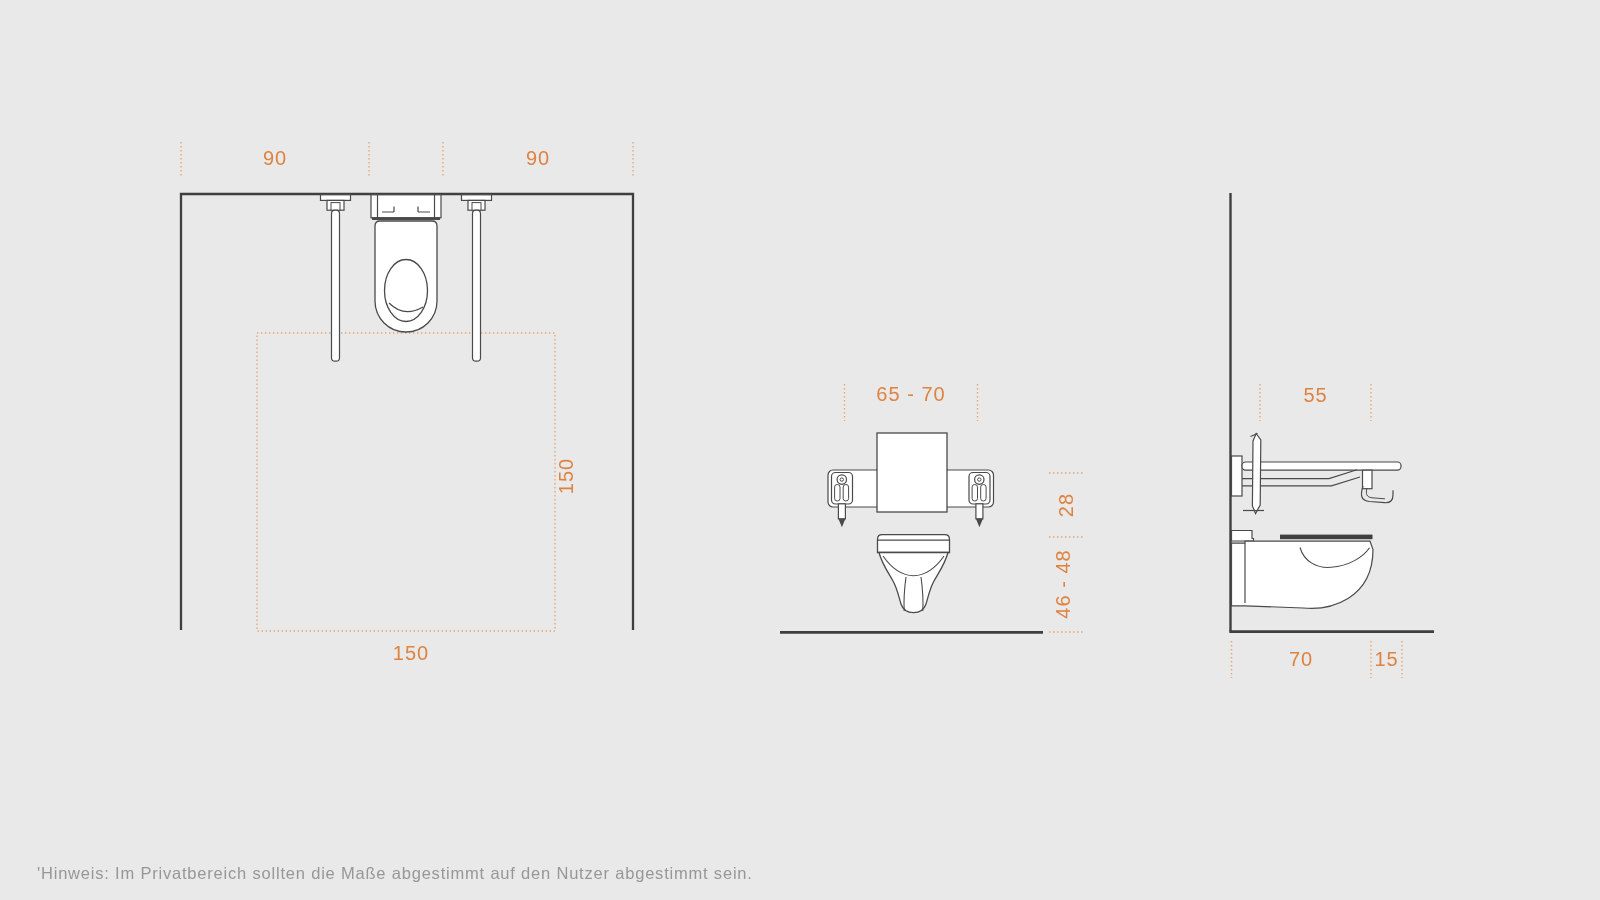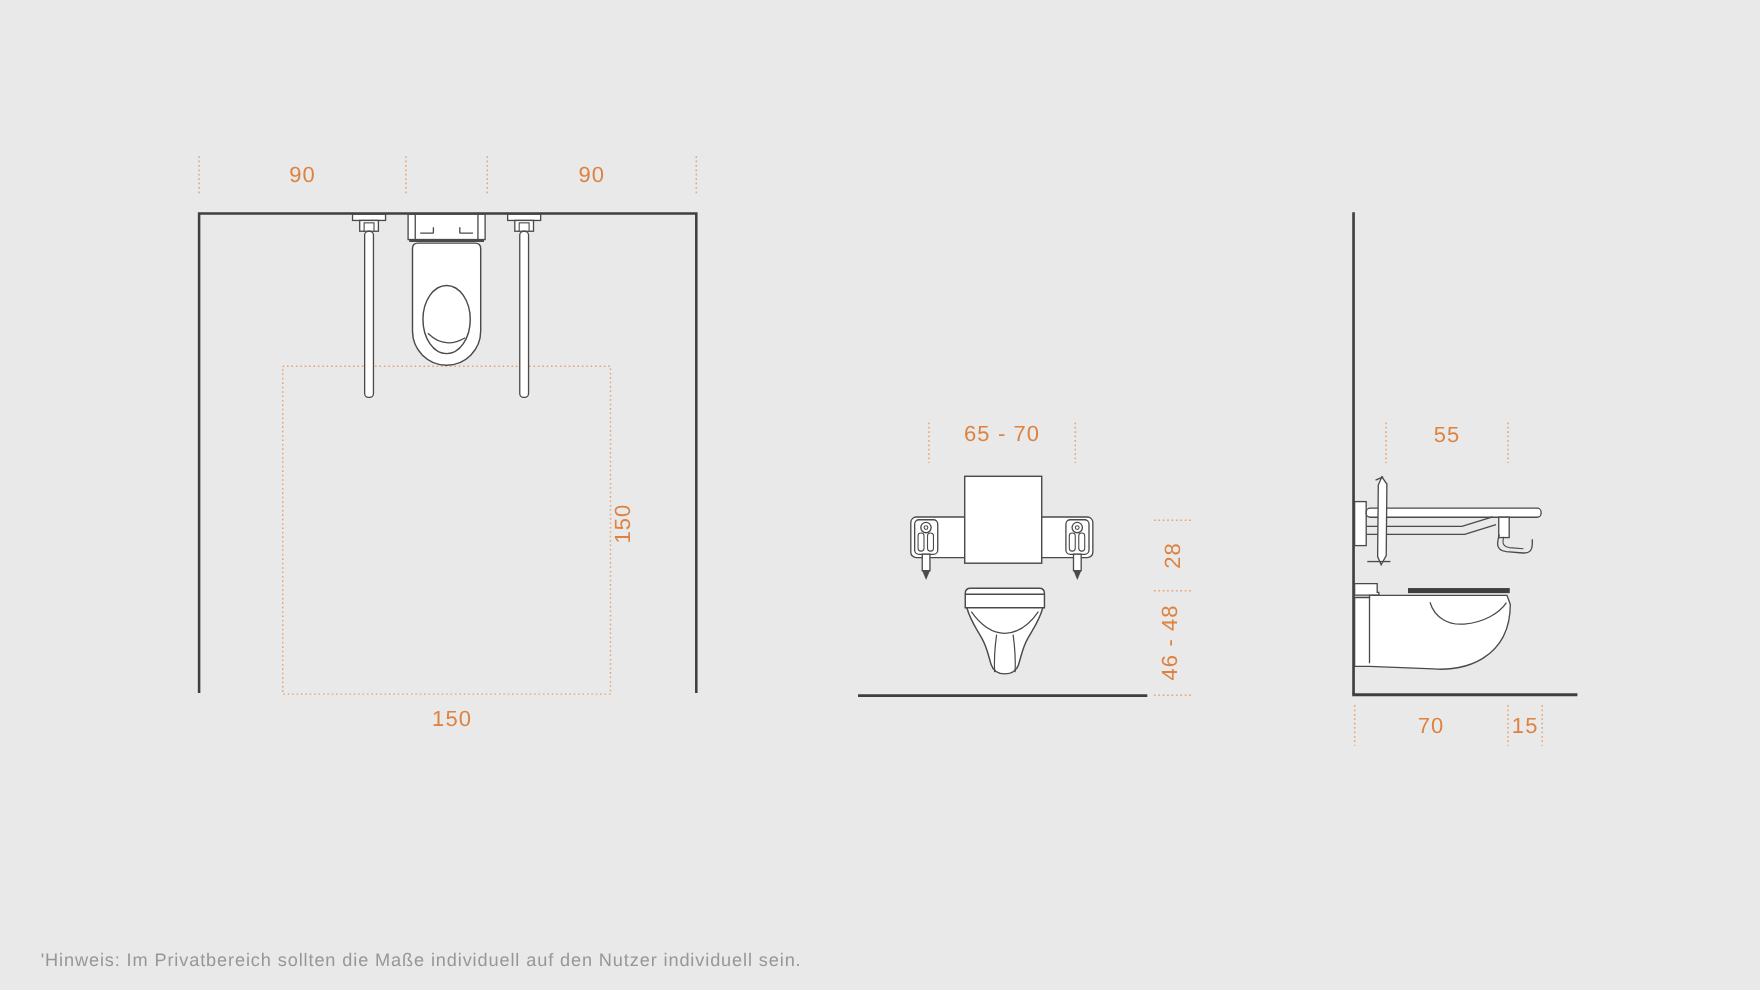--- a/index.html
+++ b/index.html
@@ -176,17 +176,17 @@
       <line x1="1402" y1="641" x2="1402" y2="678"></line>
     </g>
 
     <text x="1315.5" y="402" text-anchor="middle">55</text>
     <text x="1301" y="666" text-anchor="middle">70</text>
     <text x="1386.5" y="666" text-anchor="middle">15</text>
   </g>
 </svg>
 
   <div class="footnote">
-    <div>'Hinweis: Im Privatbereich sollten die Maße individuell auf den Nutzer individuell sein.</div>
+    <div>'Hinweis: Im Privatbereich sollten die Maße abgestimmt auf den Nutzer abgestimmt sein.</div>
     
   </div>
 
 </div>
 
 </body></html>

